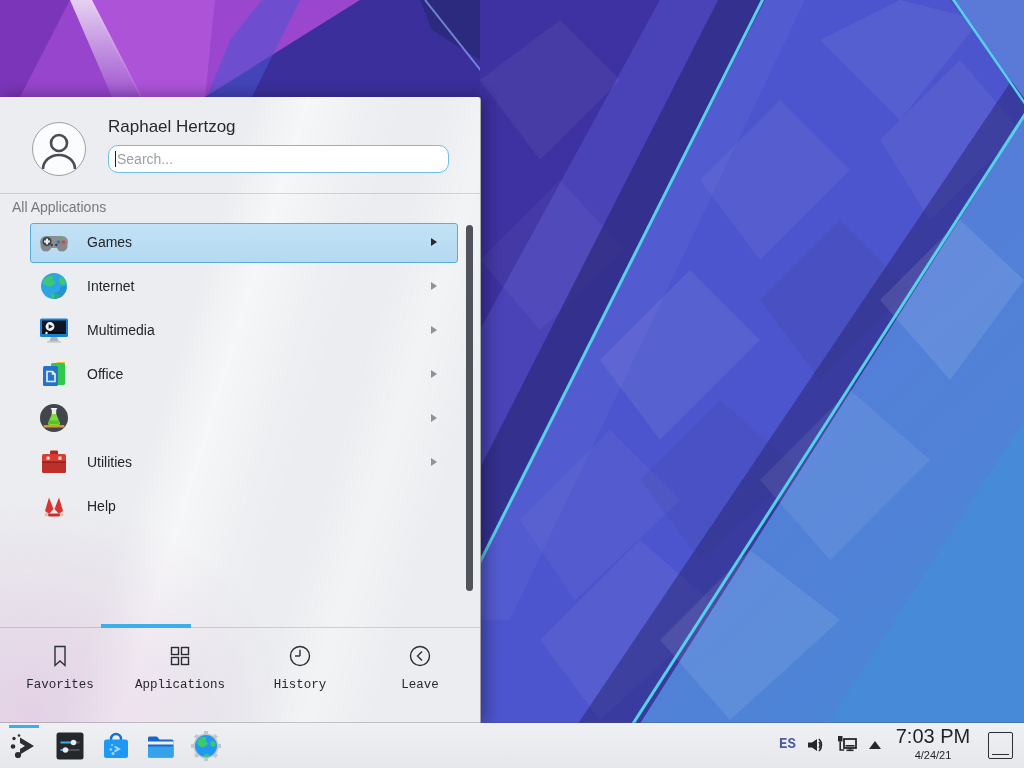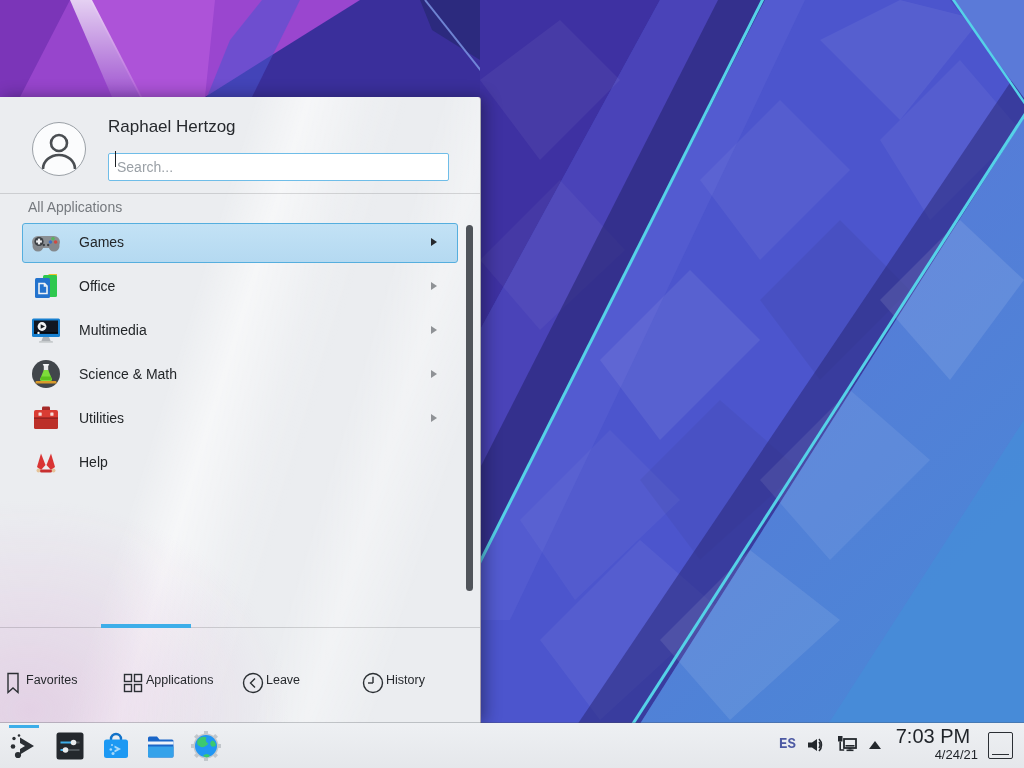--- a/index.html
+++ b/index.html
@@ -18,57 +18,57 @@
     border-top-right-radius:3px;
     border-right:1px solid rgba(46,50,58,0.35);
     box-shadow:4px 0 16px rgba(15,15,35,0.45);}
   .menu-header{position:absolute;top:0;left:0;right:0;height:96px;
     border-bottom:1px solid rgba(0,0,0,0.13);}
   .avatar{position:absolute;left:32px;top:25px;width:52px;height:52px;border-radius:50%;
     background:#fbfcfd;border:1px solid #9aa0a6;overflow:hidden;}
   .user-name{position:absolute;left:108px;top:20px;font-size:17px;color:#26292d;}
   .search-wrap{position:absolute;left:108px;top:48px;width:341px;height:28px;}
   .search-input{width:100%;height:100%;box-sizing:border-box;border:1px solid #6fbde8;
-    border-radius:2px;background:#fff;padding:0 4px 0 8px;font-size:14px;
-    font-family:inherit;color:#232629;outline:none;margin-top:8px;}
+    border-radius:10px;background:#fff;padding:0 4px 0 8px;font-size:14px;
+    font-family:inherit;color:#232629;outline:none;}
   .search-input::placeholder{color:#9aa0a6;opacity:1;}
   .caret{position:absolute;left:7px;top:6px;width:1px;height:16px;background:#1b1f23;}
-  .section-label{position:absolute;left:28px;top:102px;font-size:14px;color:#75797e;}
-
-  .app-list{position:absolute;left:0;top:126px;right:0;height:404px;overflow:hidden;}
+  .section-label{position:absolute;left:12px;top:102px;font-size:14px;color:#75797e;}
+
+  .app-list{position:absolute;left:8px;top:126px;right:0;height:404px;overflow:hidden;}
   .menu-item{position:relative;height:38px;margin:0 22px 4px 22px;border-radius:3px;
     border:1px solid transparent;}
   .menu-item.selected{background:linear-gradient(#c3e2f5,#b4d9f1);border-color:#55aede;}
   .mi-icon{position:absolute;left:7px;top:2px;width:32px;height:32px;}
   .mi-label{position:absolute;left:56px;top:0;line-height:37px;font-size:14px;color:#232629;}
   .chev{position:absolute;right:20px;top:14px;width:0;height:0;
     border-top:4.5px solid transparent;border-bottom:4.5px solid transparent;
     border-left:6px solid #8f9296;}
   .menu-item.selected .chev{border-left-color:#26292d;}
   .scrollbar{position:absolute;left:466px;top:128px;width:7px;height:366px;
     border-radius:3.5px;background:#50545a;}
 
   .tab-hairline{position:absolute;left:0;right:0;top:530px;border-top:1px solid rgba(0,0,0,0.14);}
   .tab-indicator{position:absolute;left:101px;top:527px;width:90px;height:4px;background:#3daee9;}
   .tabbar{position:absolute;left:0;top:531px;right:0;height:95px;display:flex;}
-  .tab{flex:1;display:flex;flex-direction:row;align-items:center;cursor:default;}
+  .tab{flex:1;display:flex;flex-direction:column;align-items:center;cursor:default;font-family:Liberation Mono, monospace;}
   .tab svg{margin-top:15px;}
   .tab-label{margin-top:9px;font-size:12.5px;color:#26292d;}
 
   
   .panel{position:absolute;left:0;top:723px;width:1024px;height:45px;z-index:3;
     background:linear-gradient(#eef0f3,#e5e7eb);
     box-shadow:0 -1px 0 rgba(70,74,82,0.28);}
   .task-indicator{position:absolute;left:9px;top:2px;width:30px;height:3px;background:#3daee9;}
   .task-icon{position:absolute;top:7px;width:32px;height:32px;}
   .tray-text{position:absolute;top:13px;font-size:14px;font-weight:bold;color:#4d59a3;font-family:Liberation Mono, monospace;}
   .tray-icon{position:absolute;}
   .clock{position:absolute;left:888px;top:2px;width:90px;text-align:center;color:#1f2328;}
   .clock .time{font-size:20px;line-height:22px;}
-  .clock .date{font-size:13px;line-height:16px;text-align:right;}
+  .clock .date{font-size:11px;line-height:16px;}
   .show-desktop{position:absolute;left:988px;top:9px;width:23px;height:25px;
     border:1.6px solid #2b2f34;border-radius:2px;background:transparent;}
   .show-desktop::after{content:"";position:absolute;left:3px;right:3px;bottom:3px;
     border-top:1.6px solid #2b2f34;}
 </style>
 </head>
 <body>
 
 <div class="screen">
 
@@ -161,58 +161,68 @@
           <circle cx="25.6" cy="16" r="1.8" fill="#d04840"></circle>
           <circle cx="20.4" cy="16" r="1.8" fill="#3f6fc2"></circle>
           <circle cx="13.8" cy="19" r="1.2" fill="#3c4044"></circle>
             <circle cx="18.2" cy="19" r="1.2" fill="#3c4044"></circle>
         </svg>
         <span class="mi-label">Games</span>
         <span class="chev"></span>
       </div>
 
 
-
-      <div class="menu-item">
-        <svg class="mi-icon" viewBox="0 0 32 32">
-          <path d="M18,4 h9 v9 z" fill="#edc12e"></path>
-          <rect x="13" y="5" width="14" height="22" rx="1.5" fill="#2ec84e"></rect>
-          <rect x="5" y="8" width="15" height="20" rx="1.5" fill="#2373cd"></rect>
-          <path d="M9,13.5 h5.5 l2.5,2.5 v7.5 h-8 z" fill="none" stroke="#eef2f5" stroke-width="1.6"></path>
-          <path d="M14.5,13.5 v2.5 h2.5" fill="none" stroke="#eef2f5" stroke-width="1.6"></path>
-        </svg>
-        <span class="mi-label">Office</span>
+      <div class="menu-item">
+        <svg class="mi-icon" viewBox="0 0 32 32">
+          <circle cx="16" cy="16" r="13" fill="#2da4e4"></circle>
+          <path d="M5,11 q4,-6.5 10,-4.5 q-1.5,4 3,5.5 q-5,7 -9,3.5 q-4.5,-0.5 -4,-4.5 z" fill="#3bc873"></path>
+          <path d="M23,6.5 q5,2.5 4.5,7 q-3.5,3 -6,-0.5 q-2,-4 1.5,-6.5 z" fill="#3bc873"></path>
+          <path d="M13,25 q5,-3 9,0.5 q-3,4.5 -7.5,3 z" fill="#3bc873"></path>
+          <path d="M16,29 a13,13 0 0 0 13,-13 l-6,0 a7,7 0 0 1 -7,7 z" fill="#1b6fb4" opacity="0.35"></path>
+        </svg>
+        <span class="mi-label">Internet</span>
         <span class="chev"></span>
       </div>
 
       <div class="menu-item">
         <svg class="mi-icon" viewBox="0 0 32 32">
           <rect x="2" y="4.5" width="28" height="18.5" rx="1.5" fill="#1880d0"></rect>
           <rect x="4" y="6.5" width="24" height="13" fill="#111722"></rect>
           <rect x="4" y="18" width="24" height="1.8" fill="#05080d"></rect>
           <circle cx="8.5" cy="18.9" r="1.2" fill="#ffffff"></circle>
           <circle cx="12" cy="12.5" r="4.4" fill="#f1f3f4"></circle>
           <path d="M10.7,10.2 L15,12.5 L10.7,14.8 z" fill="#1a1e24"></path>
           <path d="M13,23 h6 l1.6,4 h-9.2 z" fill="#aeb2b6"></path>
           <rect x="9" y="27" width="14" height="1.8" rx="0.9" fill="#c6cacc"></rect>
         </svg>
         <span class="mi-label">Multimedia</span>
         <span class="chev"></span>
       </div>
 
       <div class="menu-item">
         <svg class="mi-icon" viewBox="0 0 32 32">
+          <path d="M18,4 h9 v9 z" fill="#edc12e"></path>
+          <rect x="13" y="5" width="14" height="22" rx="1.5" fill="#2ec84e"></rect>
+          <rect x="5" y="8" width="15" height="20" rx="1.5" fill="#2373cd"></rect>
+          <path d="M9,13.5 h5.5 l2.5,2.5 v7.5 h-8 z" fill="none" stroke="#eef2f5" stroke-width="1.6"></path>
+          <path d="M14.5,13.5 v2.5 h2.5" fill="none" stroke="#eef2f5" stroke-width="1.6"></path>
+        </svg>
+        <span class="mi-label">Office</span>
+        <span class="chev"></span>
+      </div>
+
+      <div class="menu-item">
+        <svg class="mi-icon" viewBox="0 0 32 32">
           <circle cx="16" cy="16" r="14" fill="#41464b"></circle>
           <rect x="5.5" y="23" width="21" height="2.6" rx="1.2" fill="#d99a2b"></rect>
           <rect x="13.8" y="6.8" width="4.4" height="6" fill="#e8eaec"></rect>
           <rect x="12.8" y="6" width="6.4" height="1.6" rx="0.8" fill="#f4f6f7"></rect>
           <path d="M13.8,12 L10.2,20.8 q-0.8,2.2 1.6,2.2 h8.4 q2.4,0 1.6,-2.2 L18.2,12 z" fill="#7ddc3a"></path>
           <path d="M11.2,18.5 h9.6 l0.6,1.6 q0.6,1.9 -1.4,1.9 h-8 q-2,0 -1.4,-1.9 z" fill="#5cc01e"></path>
         </svg>
-        <span class="mi-label">Science &amp; Math</span>
         <span class="chev"></span>
       </div>
 
 
 
       <div class="menu-item">
         <svg class="mi-icon" viewBox="0 0 32 32">
           <rect x="12" y="4.5" width="8" height="4" rx="1.2" fill="#a52a28"></rect>
           <rect x="4" y="8" width="24" height="19" rx="1.8" fill="#d93c33"></rect>
           <rect x="4" y="16" width="24" height="11" rx="1.8" fill="#bc3029"></rect>
@@ -255,31 +265,31 @@
           <rect x="4.5" y="4.5" width="7" height="7"></rect>
             <rect x="14.5" y="4.5" width="7" height="7"></rect>
           <rect x="4.5" y="14.5" width="7" height="7"></rect>
             <rect x="14.5" y="14.5" width="7" height="7"></rect>
         </svg>
         <span class="tab-label">Applications</span>
       </div>
       <div class="tab">
         <svg viewBox="0 0 26 26" width="26" height="26" fill="none" stroke="#2b2f33" stroke-width="1.4">
           <circle cx="13" cy="13" r="9.5"></circle>
-          <polyline points="15,8.5 10.5,13 15,17.5"></polyline>
-        </svg>
-        <span class="tab-label">Leave</span>
+          <line x1="13" y1="13" x2="13" y2="6.8"></line>
+          <line x1="13" y1="13" x2="8" y2="13"></line>
+        </svg>
+        <span class="tab-label">History</span>
       </div>
       <div class="tab">
         <svg viewBox="0 0 26 26" width="26" height="26" fill="none" stroke="#2b2f33" stroke-width="1.4">
           <circle cx="13" cy="13" r="9.5"></circle>
-          <line x1="13" y1="13" x2="13" y2="6.8"></line>
-          <line x1="13" y1="13" x2="8" y2="13"></line>
-        </svg>
-        <span class="tab-label">History</span>
+          <polyline points="15,8.5 10.5,13 15,17.5"></polyline>
+        </svg>
+        <span class="tab-label">Leave</span>
       </div>
     </div>
   </div>
 
   <div class="panel">
     <div class="task-indicator"></div>
 
     <svg class="task-icon" style="left:8px" viewBox="0 0 32 32">
       <g fill="#2b2f34">
         <circle cx="11" cy="5.5" r="1.3"></circle>

